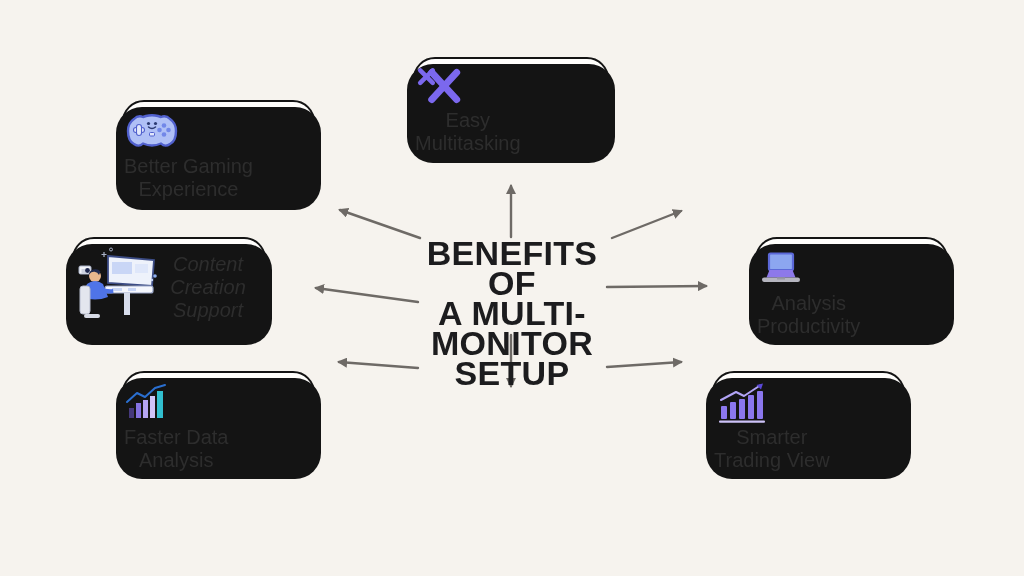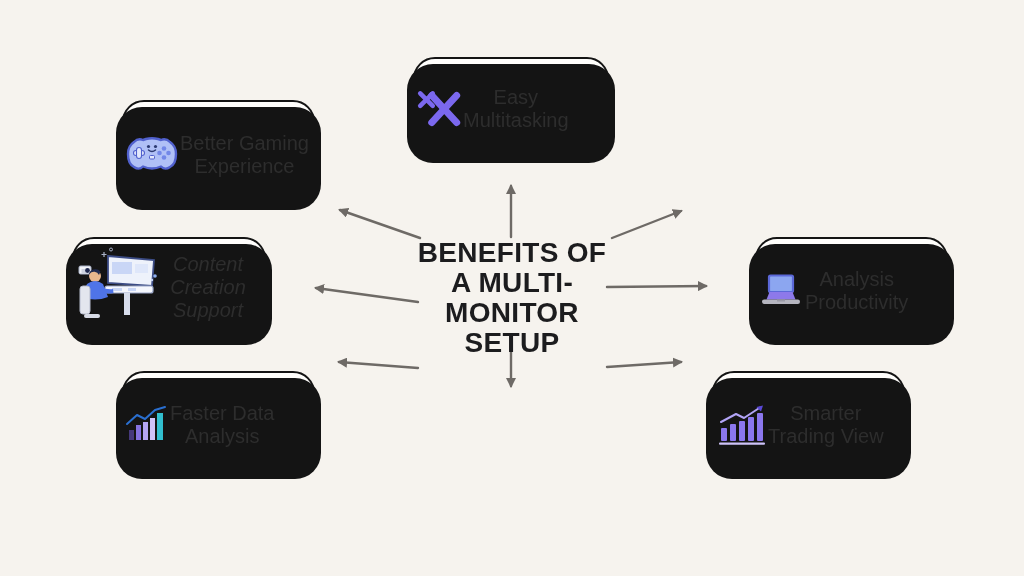--- a/index.html
+++ b/index.html
@@ -13,34 +13,34 @@
     background:#f6f3ee;
     overflow:hidden;
   }
   .arrows{
     position:absolute;left:0;top:0;z-index:1;
   }
   .center-title{
     position:absolute;left:402px;top:238px;width:220px;
     z-index:2;
     text-align:center;
-    font-size:28px;line-height:30px;
+    font-size:34px;line-height:30px;
     font-weight:700;
     letter-spacing:.3px;
     color:#1c1c1e;
     white-space:pre-line;
   }
   .card{
     position:absolute;z-index:3;
     box-sizing:border-box;
     background:#fffefc;
     border:2.5px solid #141414;
     border-radius:22px;
-    display:flex;flex-direction:row;
-    align-items:center;justify-content:flex-start;
+    display:flex;flex-direction:column;
+    align-items:flex-start;justify-content:flex-start;
     padding-top:7px;
   }
   .card::before{
     content:"";
     position:absolute;z-index:-1;
     left:-8px;right:-8px;top:5px;bottom:-9px;
     background:#141414;
     border-radius:26px;
   }
   .card-icon{

